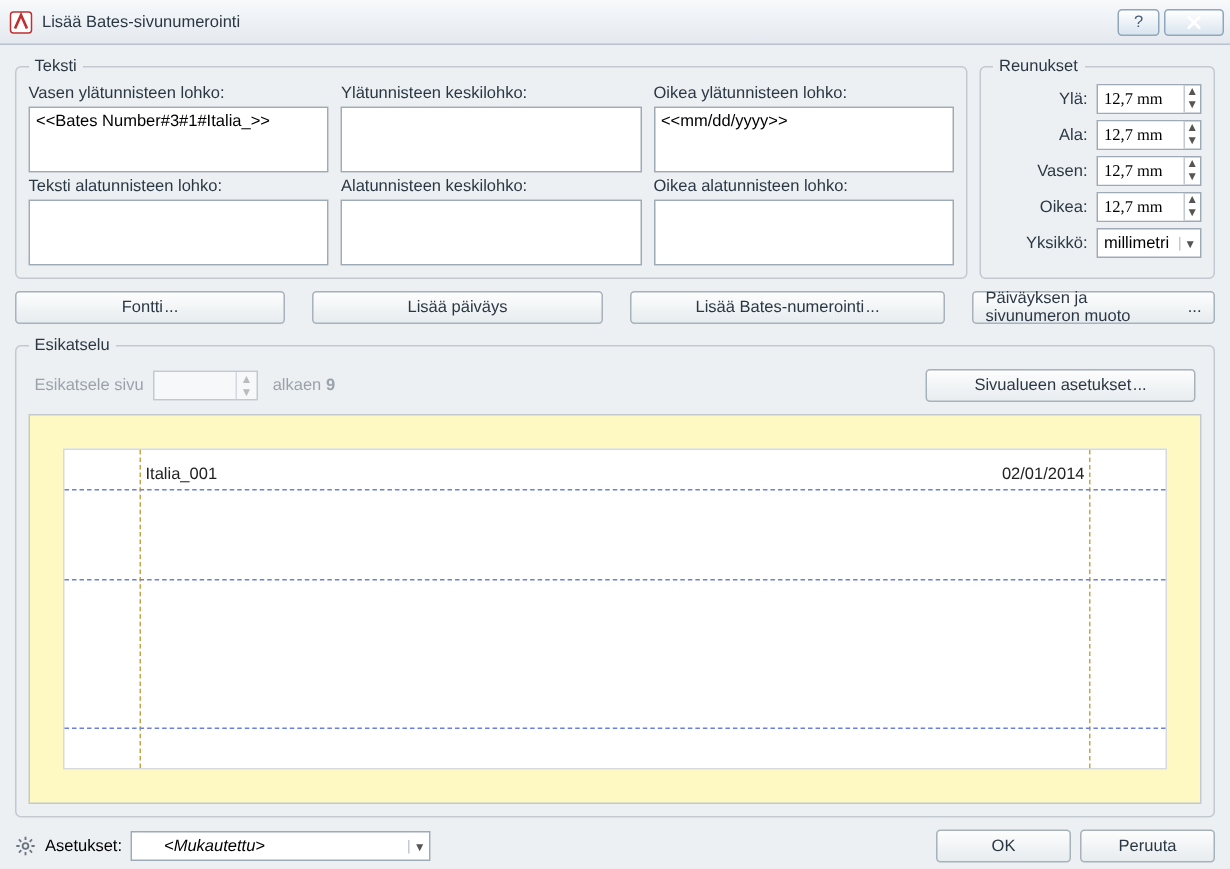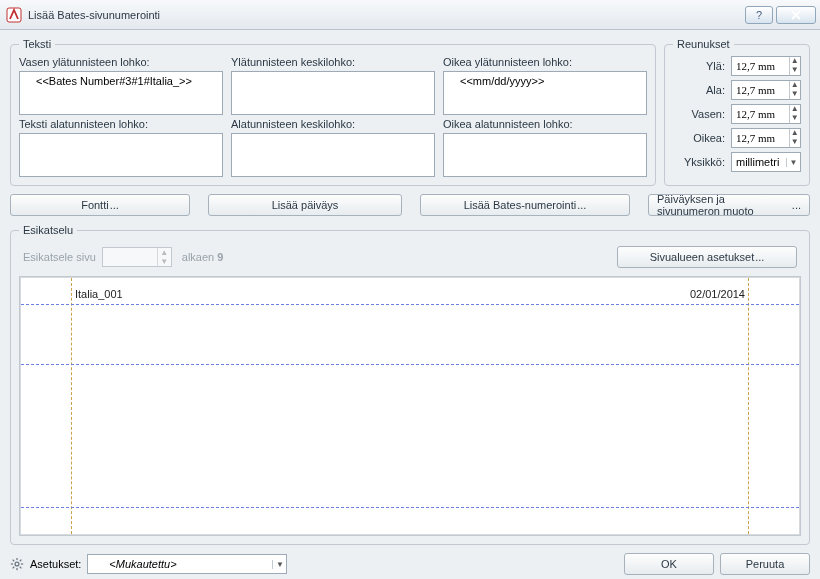--- a/index.html
+++ b/index.html
@@ -12,42 +12,42 @@
   .titlebar .winbtn { height:18px; display:flex; align-items:center; justify-content:center; border:1px solid #8fa6bb; border-radius:3px; margin-left:3px; font-size:11px; background:linear-gradient(#fff,#d9e4ef); }
   .helpbtn { width:28px; color:#486079; }
   .closebtn { width:40px; background:linear-gradient(#e27f7f,#c33a3a); color:#fff; border-color:#9a2d2d; }
   .content { padding:8px 10px; background:#ecf0f3; height:calc(100% - 26px); display:flex; flex-direction:column; }
   .row1 { display:flex; gap:8px; }
   fieldset { border:1px solid #c3c9d0; border-radius:4px; padding:6px 8px 8px 8px; margin:0; }
   legend { padding:0 4px; color:#2b3844; }
   .teksti { flex:1; }
   .teksti-grid { display:grid; grid-template-columns:1fr 1fr 1fr; grid-template-rows:auto auto auto auto; column-gap:8px; row-gap:3px; }
   .teksti-grid label { color:#2b3844; }
-  .mfield { width:100%; height:44px; border:1px solid #9eaab6; background:#fff; padding:3px 16px; resize:none; font-size:11px; }
-  .reunukset { width:146px; }
+  .mfield { width:100%; height:44px; border:1px solid #9eaab6; background:#fff; padding:3px 4px; resize:none; font-size:11px; }
+  .reunukset { width:157px; }
   .reunukset .rrow { display:flex; align-items:center; justify-content:flex-end; margin-bottom:4px; }
   .reunukset .rrow label { margin-right:6px; text-align:right; color:#2b3844; }
   .spin { width:70px; height:20px; border:1px solid #9eaab6; background:#fff; display:flex; align-items:center; }
   .spin input { border:none; width:100%; padding:0 4px; height:18px; outline:none;font-family:Liberation Serif, serif; }
   .spin .arrows { width:14px; display:flex; flex-direction:column; border-left:1px solid #c3c9d0; }
   .spin .arrows div { height:9px; text-align:center; line-height:7px; font-size:8px; color:#555; cursor:pointer; }
   .select { width:70px; height:20px; border:1px solid #9eaab6; background:#fff; display:flex; align-items:center; }
   .select span { flex:1; padding:0 4px; }
   .select .dd { width:14px; text-align:center; border-left:1px solid #c3c9d0; font-size:8px; color:#555; }
   .btnrow { display:flex; gap:18px; margin-top:8px; }
   .btn { height:22px; border:1px solid #a7b2bd; border-radius:3px; background:linear-gradient(#fdfdfd,#e7ecef); display:flex; align-items:center; justify-content:center; padding:0 8px; cursor:pointer; color:#2b3844; }
   .btn.ell::after { content:"..."; margin-left:1px; }
   .esik { margin-top:8px; flex:1; display:flex; flex-direction:column; }
   .esik-top { display:flex; align-items:center; gap:6px; padding:4px 4px 8px 4px; }
   .esik-top .lbl { color:#9aa3ab; }
   .esik-top .pagesel { width:70px; height:20px; border:1px solid #c3c9d0; background:#f7f8f9; display:flex; align-items:center; }
   .esik-top .pagesel span { flex:1; padding:0 4px; color:#aaa; }
   .esik-top .alk { margin-left:4px; color:#9aa3ab; }
   .esik-top .spacer { flex:1; }
-  .preview-box { flex:1; border:1px solid #c3c9d0; background:#14b8a6; padding:0; overflow:hidden; }
+  .preview-box { flex:1; border:1px solid #c3c9d0; background:#fef9c3; padding:22px; overflow:hidden; }
   .page { position:relative; width:100%; height:100%; background:#fff; border:1px solid #d6dadd; }
   .mg-v { position:absolute; top:0; bottom:0; border-left:1px dashed #c9a24a; }
   .mg-h { position:absolute; left:0; right:0; border-top:1px dashed #6a7fe0; }
   .pv-text { position:absolute; font-size:11px; color:#222; }
   .bottombar { display:flex; align-items:center; gap:6px; padding:8px 0 0 0; }
   .gear { width:14px; height:14px; color:#6a7580; }
   .settings-select { width:200px; height:20px; border:1px solid #9eaab6; background:#fff; display:flex; align-items:center; }
   .settings-select span { flex:1; padding:0 21px;font-style:italic; }
   .settings-select .dd { width:14px; text-align:center; border-left:1px solid #c3c9d0; font-size:8px; color:#555; }
 </style>

